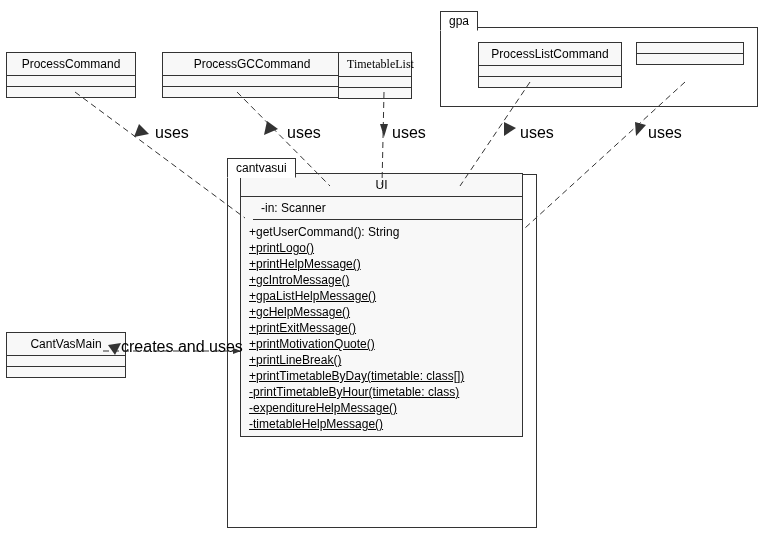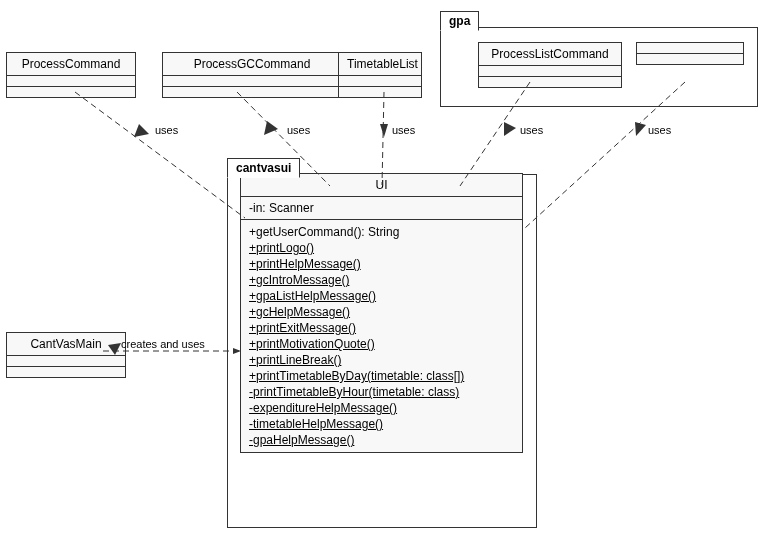--- a/index.html
+++ b/index.html
@@ -36,34 +36,34 @@
     border: 1.5px solid #333;
     background: #fff;
     box-sizing: border-box;
   }
   .package-tab {
     position: absolute;
     border: 1.5px solid #333;
     border-bottom: 1.5px solid #fff;
     background: #fff;
     padding: 2px 8px;
-    font-weight: bold;
+    font-weight: normal;
     font-size: 12px;
     box-sizing: border-box;
     z-index: 2;
   }
   svg {
     position: absolute;
     top: 0;
     left: 0;
     pointer-events: none;
   }
   .edge-label {
     position: absolute;
-    font-size: 11px;
+    font-size: 16px;
     background: transparent;
     white-space: nowrap;
   }
   .method {
     text-decoration: underline;
     display: block;
     padding: 1px 0;
   }
   .method.no-underline {
     text-decoration: none;
@@ -90,21 +90,21 @@
   <div class="class-section"></div>
   <div class="class-section"></div>
 </div>
 
 <div class="class-box" style="left:162px; top:52px; width:180px;">
   <div class="class-header">ProcessGCCommand</div>
   <div class="class-section"></div>
   <div class="class-section"></div>
 </div>
 
-<div class="class-box" style="left:338px; top:52px; width:84px;">
+<div class="class-box" style="left:338px; top:52px; width:74px;font-family:Liberation Serif, serif;">
   <div class="class-header">TimetableList</div>
   <div class="class-section"></div>
   <div class="class-section"></div>
 </div>
 
 <div class="class-box" style="left:478px; top:42px; width:144px;">
   <div class="class-header">ProcessListCommand</div>
   <div class="class-section"></div>
   <div class="class-section"></div>
 </div>
@@ -115,36 +115,35 @@
 </div>
 
 <div class="class-box" style="left:6px; top:332px; width:120px;">
   <div class="class-header">CantVasMain</div>
   <div class="class-section"></div>
   <div class="class-section"></div>
 </div>
 
 <div class="class-box" style="left:240px; top:173px; width:283px;">
   <div class="class-header">UI</div>
-  <div class="class-section" style="padding:4px 8px;">-in: Scanner</div>
+  <div class="class-section" style="padding:4px 8px;margin-left:12px;">-in: Scanner</div>
   <div class="ui-body">
     <span class="method no-underline">+getUserCommand(): String</span>
     <span class="method">+printLogo()</span>
     <span class="method">+printHelpMessage()</span>
     <span class="method">+gcIntroMessage()</span>
     <span class="method">+gpaListHelpMessage()</span>
     <span class="method">+gcHelpMessage()</span>
     <span class="method">+printExitMessage()</span>
     <span class="method">+printMotivationQuote()</span>
     <span class="method">+printLineBreak()</span>
     <span class="method">+printTimetableByDay(timetable: class[])</span>
     <span class="method">-printTimetableByHour(timetable: class)</span>
     <span class="method">-expenditureHelpMessage()</span>
     <span class="method">-timetableHelpMessage()</span>
-    <span class="method">-gpaHelpMessage()</span>
   </div>
 </div>
 
 <div class="edge-label" style="left:155px; top:124px;">uses</div>
 <div class="edge-label" style="left:287px; top:124px;">uses</div>
 <div class="edge-label" style="left:392px; top:124px;">uses</div>
 <div class="edge-label" style="left:520px; top:124px;">uses</div>
 <div class="edge-label" style="left:648px; top:124px;">uses</div>
 <div class="edge-label" style="left:121px; top:338px;">creates and uses</div>
 

